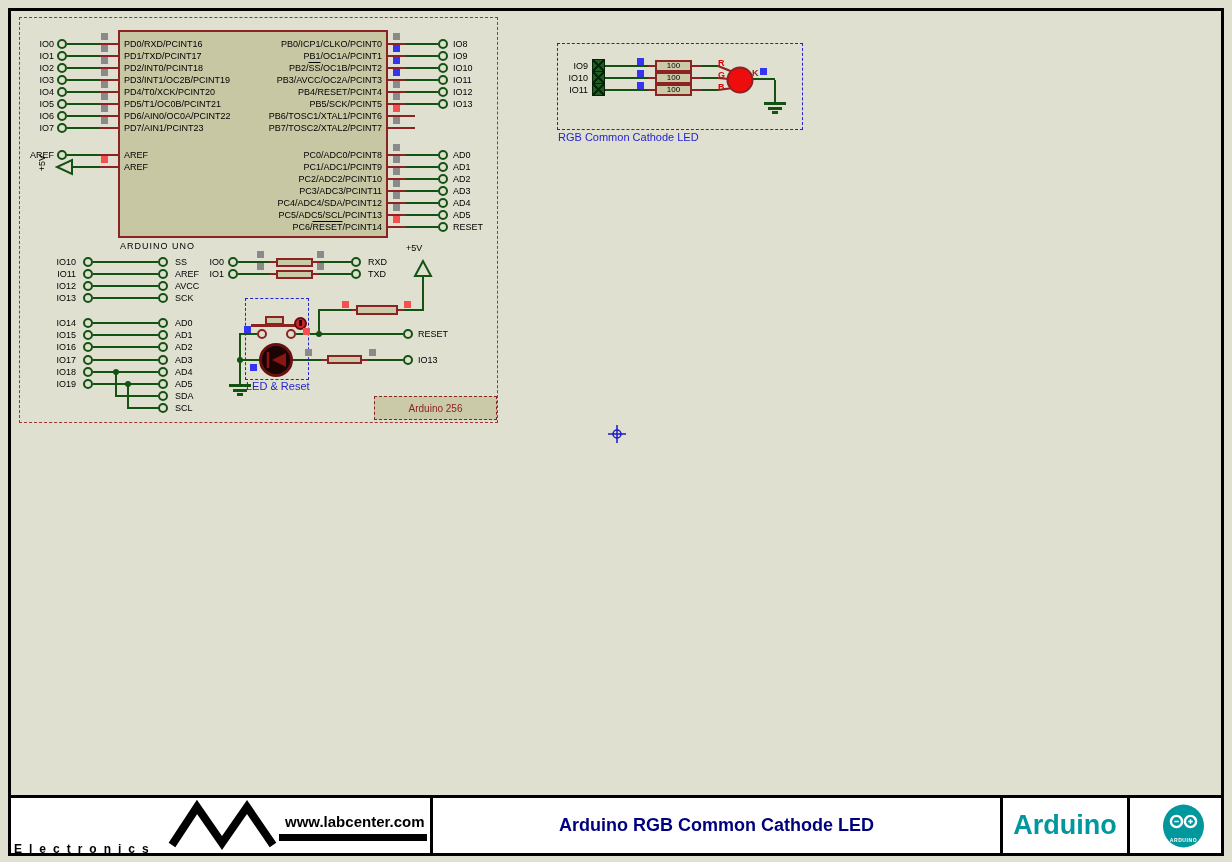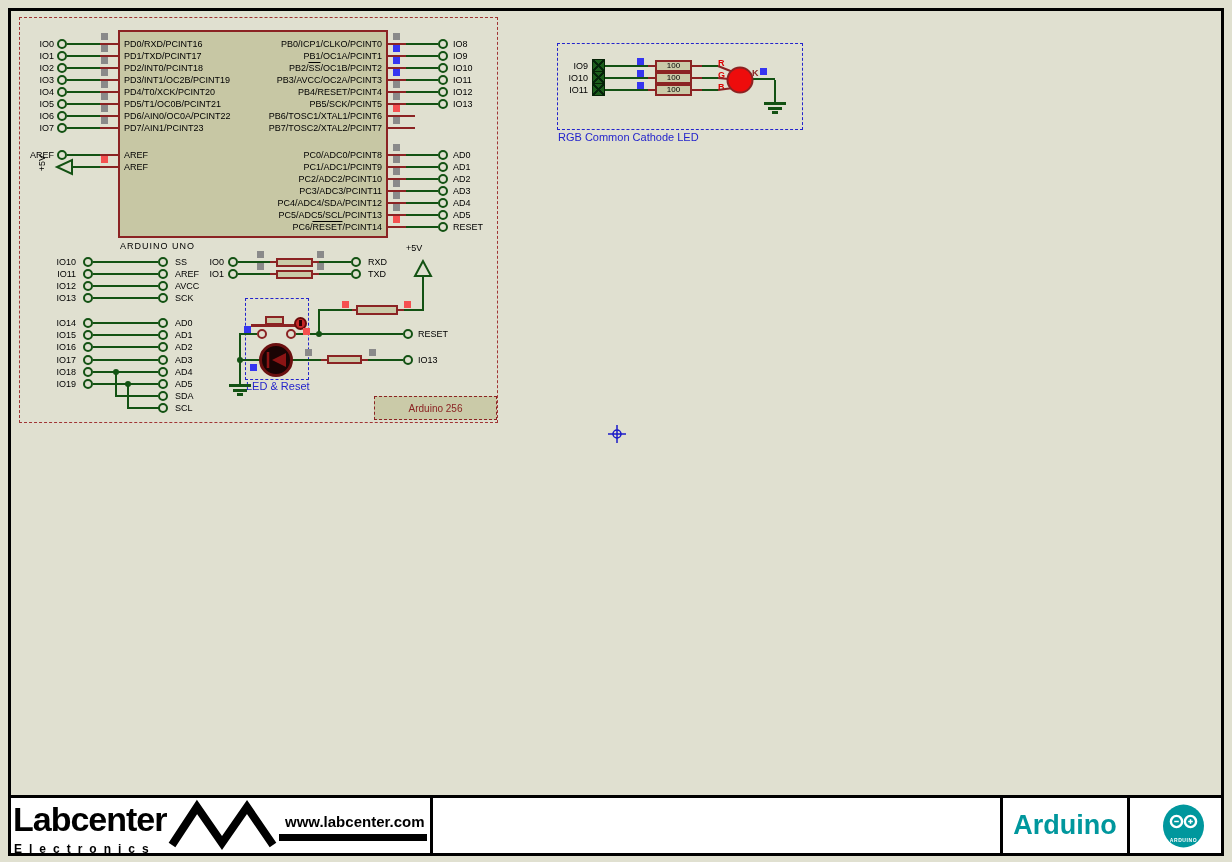--- a/index.html
+++ b/index.html
@@ -29,24 +29,24 @@
   </div>
 
   <div class="lbl" style="left:406px;top:243px">+5V</div>
 
   <div class="abs" style="left:11px;top:798px;width:1210px;height:55px;background:#fff"></div>
   <div class="abs" style="left:8px;top:795px;width:1216px;height:3px;background:#000"></div>
   <div class="abs" style="left:430px;top:795px;width:3px;height:61px;background:#000"></div>
   <div class="abs" style="left:1000px;top:795px;width:3px;height:61px;background:#000"></div>
   <div class="abs" style="left:1127px;top:795px;width:3px;height:61px;background:#000"></div>
 
-  <div class="abs" style="left:13px;top:800px;font:bold 34px 'Liberation Sans',sans-serif;letter-spacing:-1px;color:#000;white-space:nowrap">Labcenter</div>
   <div class="abs" style="left:14px;top:842px;font:bold 12px 'Liberation Sans',sans-serif;letter-spacing:7px;color:#000;white-space:nowrap">Electronics</div>
   <div class="abs" style="left:285px;top:813px;font:bold 15px 'Liberation Sans',sans-serif;color:#000;white-space:nowrap">www.labcenter.com</div>
 
+  <div class="abs" style="left:433px;top:798px;width:567px;height:55px;display:flex;align-items:center;justify-content:center;font:bold 18px 'Liberation Sans',sans-serif;color:var(--navy)">Arduino RGB Common Cathode LED</div>
   <div class="abs" style="left:1003px;top:798px;width:124px;height:55px;display:flex;align-items:center;justify-content:center;font:bold 27px 'Liberation Sans',sans-serif;color:var(--teal)">Arduino</div>
 
   <div class="abs" style="left:8px;top:8px;width:1216px;height:848px;border:3px solid #000;box-sizing:border-box"></div>
 <div style="position: absolute; left: 18px; top: 39px; font: 9px / 10px &quot;Liberation Sans&quot;, sans-serif; color: rgb(0, 0, 0); white-space: nowrap; width: 36px; text-align: right;">IO0</div>
     <div style="position: absolute; left: 67px; top: 43px; width: 33px; height: 2px; background: rgb(19, 82, 19);"></div>
     <div style="position: absolute; left: 100px; top: 43px; width: 18px; height: 2px; background: rgb(139, 35, 35);"></div>
     <div style="position: absolute; left: 101px; top: 33px; width: 7px; height: 7px; background: rgb(138, 138, 138);"></div>
     <div style="position: absolute; left: 57px; top: 39px; width: 10px; height: 10px; border: 2px solid rgb(19, 82, 19); border-radius: 50%; box-sizing: border-box;"></div>
     <div style="position: absolute; left: 124px; top: 39px; font: 9px / 10px &quot;Liberation Sans&quot;, sans-serif; color: rgb(0, 0, 0); white-space: nowrap;">PD0/RXD/PCINT16</div>
     <div style="position: absolute; left: 18px; top: 51px; font: 9px / 10px &quot;Liberation Sans&quot;, sans-serif; color: rgb(0, 0, 0); white-space: nowrap; width: 36px; text-align: right;">IO1</div>

